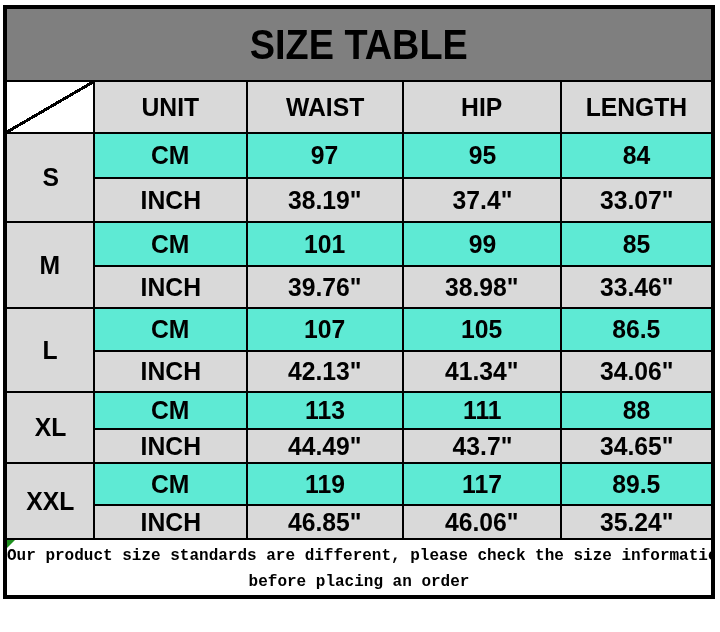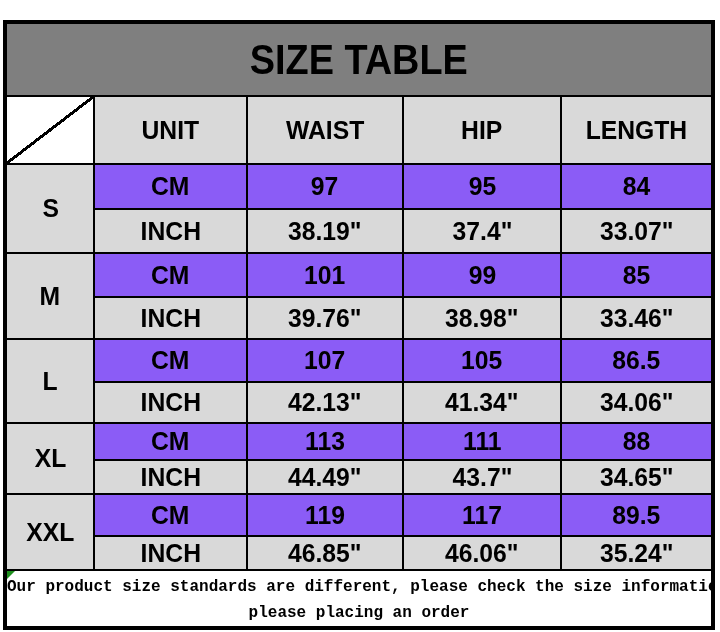--- a/index.html
+++ b/index.html
@@ -7,42 +7,42 @@
     padding: 0;
     background: #ffffff;
     width: 720px;
     height: 632px;
     font-family: "Liberation Sans", sans-serif;
     overflow: hidden;
   }
   .sheet {
     position: absolute;
     left: 3px;
-    top: 20px;
+    top: 5px;
     width: 712px;
   }
   table.size-table {
     border-collapse: collapse;
     table-layout: fixed;
     width: 712px;
     border: 4px solid #000000;
   }
   td {
     border: 2px solid #000000;
     padding: 0;
     margin: 0;
     text-align: center;
     vertical-align: middle;
     color: #000000;
     font-weight: bold;
     overflow: hidden;
   }
   
   tr.rt  { height: 74px; }
-  tr.rh  { height: 68px; }
+  tr.rh  { height: 52px; }
   tr.r45 { height: 45px; }
   tr.r44 { height: 44px; }
   tr.r43 { height: 43px; }
   tr.r42 { height: 42px; }
   tr.r41 { height: 41px; }
   tr.r37 { height: 37px; }
   tr.r35 { height: 42px; }
   tr.r34 { height: 34px; }
   tr.rf  { height: 57px; }
 
@@ -59,21 +59,21 @@
   .diag-cell {
     background:
       linear-gradient(to bottom right,
         rgba(0,0,0,0) calc(50% - 1.5px),
         #000000 calc(50% - 1.5px),
         #000000 calc(50% + 1.5px),
         rgba(0,0,0,0) calc(50% + 1.5px)),
       #ffffff;
   }
   .shaded { background: #d9d9d9; }
-  .white  { background: #8b5cf6; }
+  .white  { background: #5eead4; }
   .cell-txt {
     font-size: 26px;
     display: inline-block;
     transform: scaleX(0.95);
     white-space: nowrap;
   }
   .footer-cell {
     background: #ffffff;
     position: relative;
     font-family: "Liberation Mono", "DejaVu Sans Mono", monospace;
@@ -287,18 +287,18 @@
       </td>
       <td class="shaded">
         <span class="cell-txt">35.24"</span>
       </td>
     </tr>
 
     <tr class="rf">
       <td class="footer-cell" colspan="5">
         <span class="corner-marker"></span>
         <div class="note-line">Our product size standards are different, please check the size information</div>
-        <div class="note-line">please placing an order</div>
+        <div class="note-line">before placing an order</div>
       </td>
     </tr>
   </tbody>
     </table>
 </div>
 
 </body></html>

